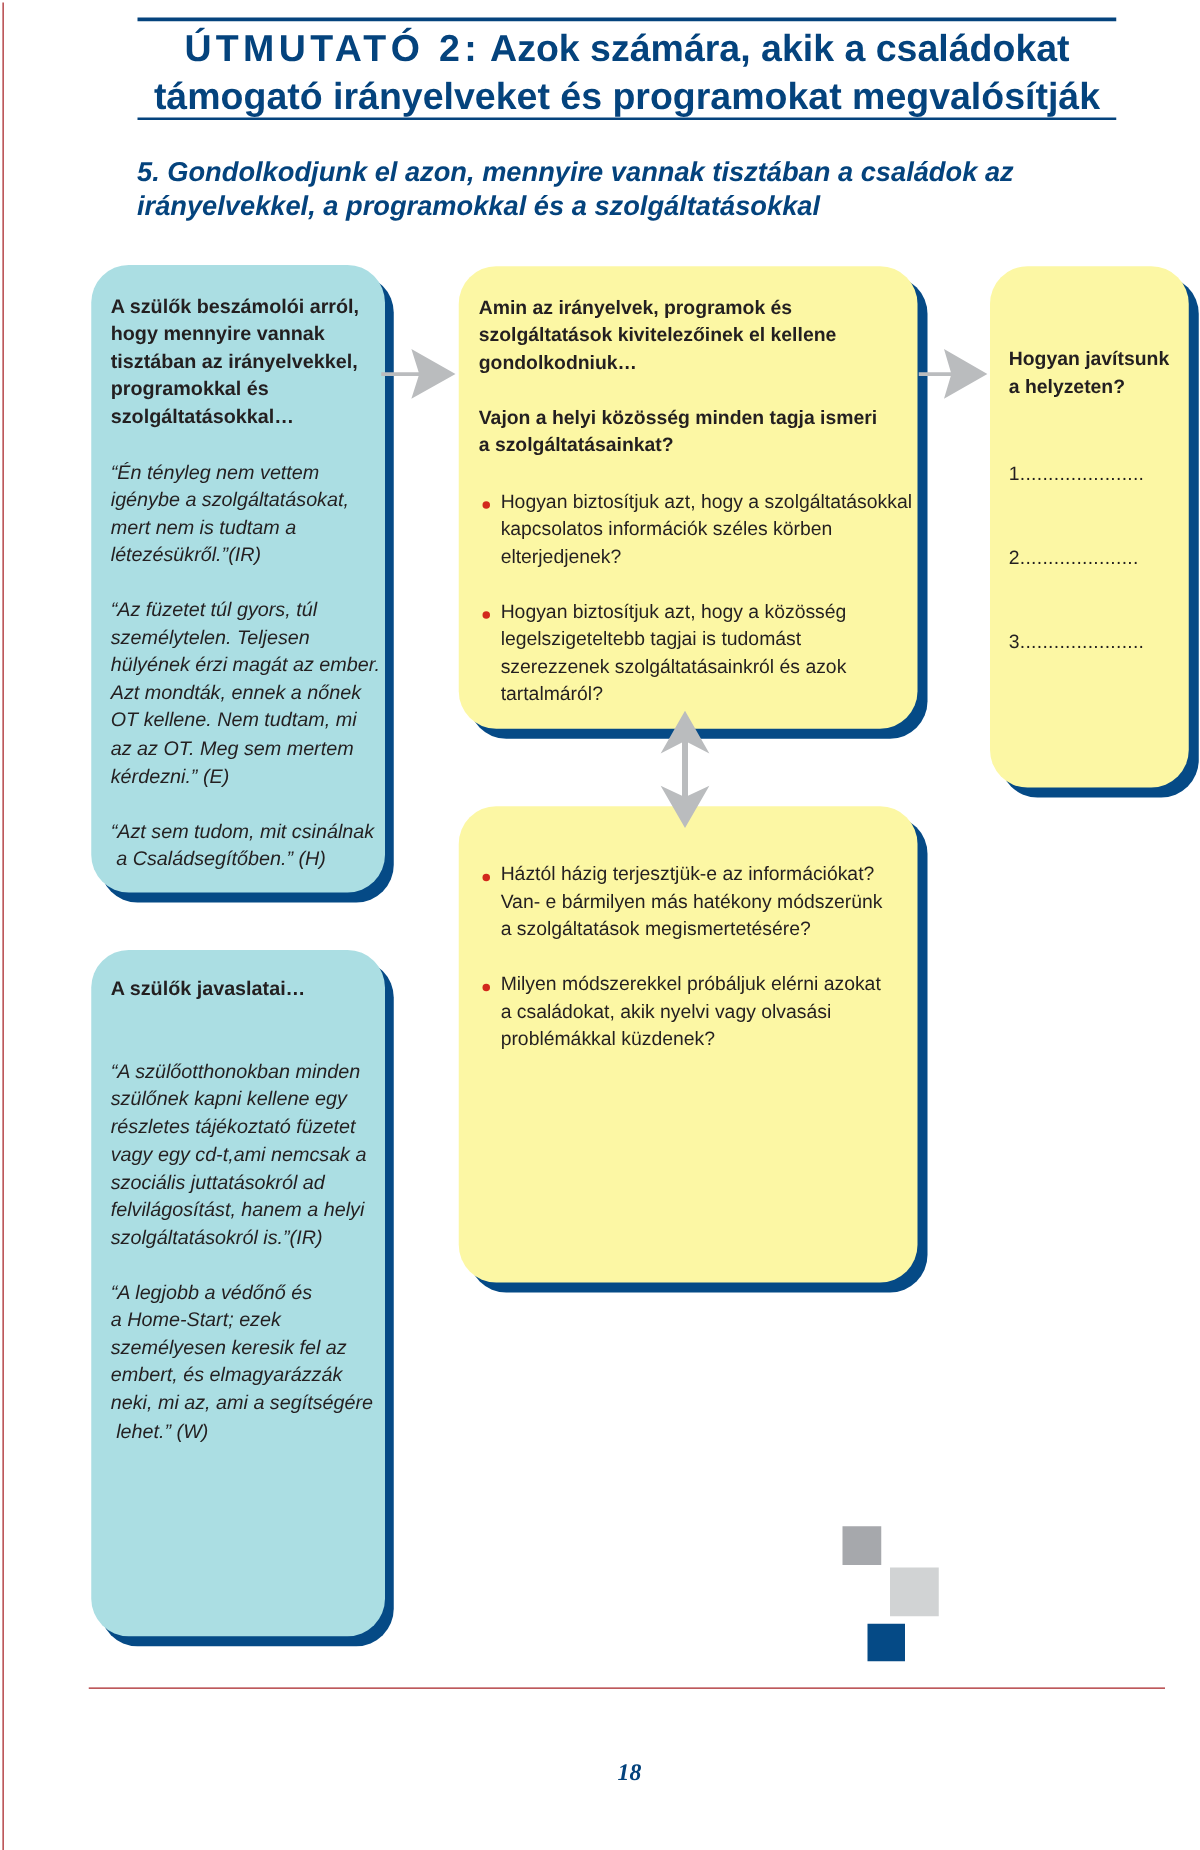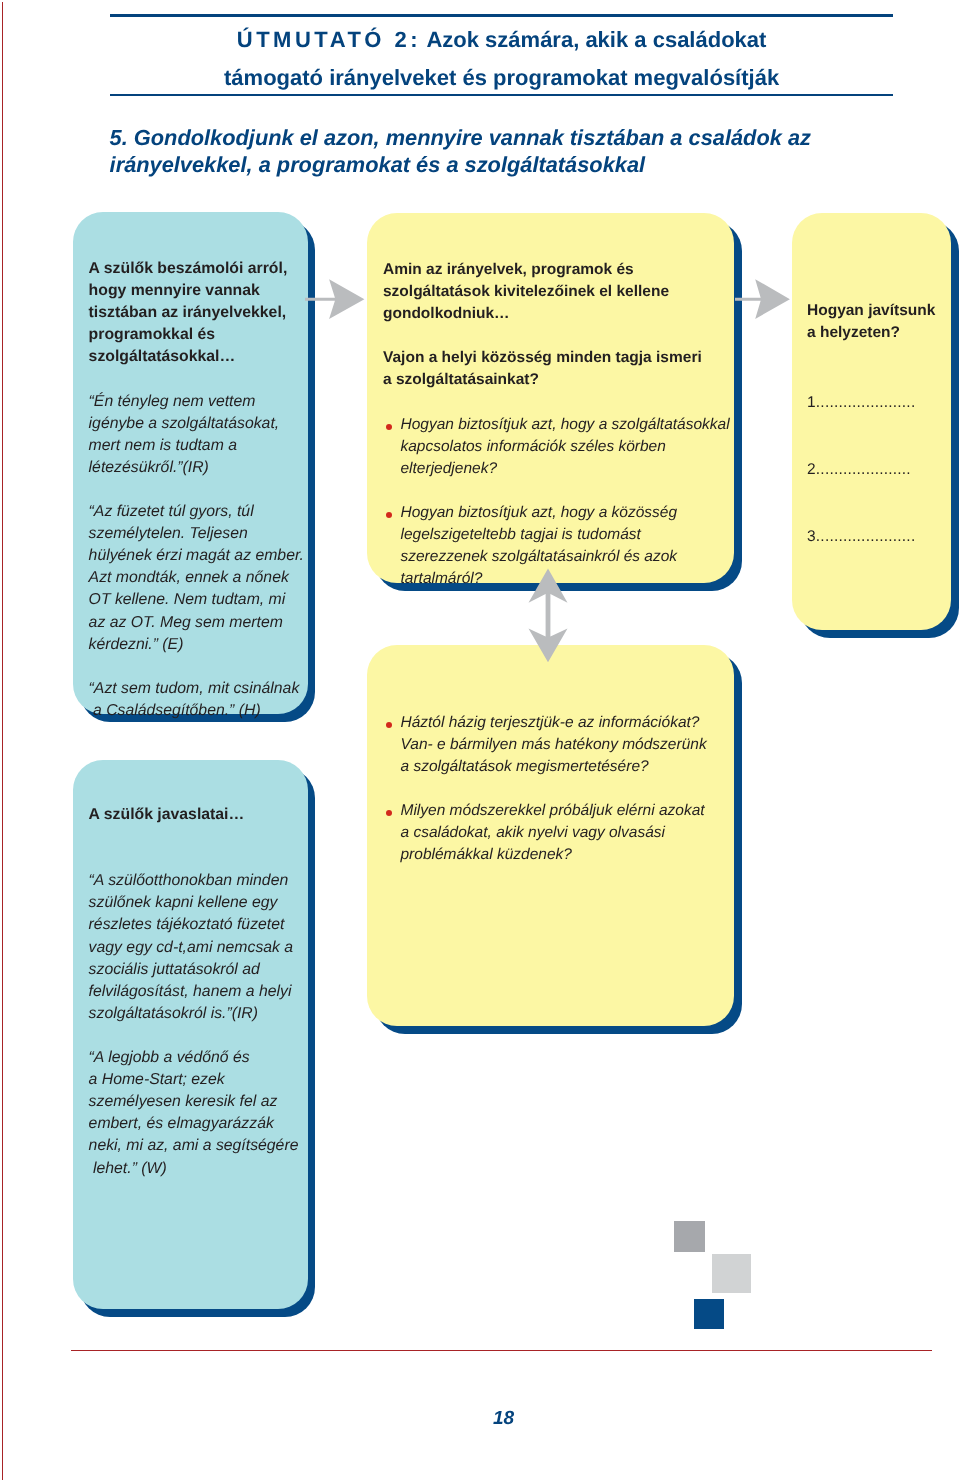--- a/index.html
+++ b/index.html
@@ -9,52 +9,52 @@
   .page{position:absolute;left:0;top:0;width:960px;height:1480px;background:#fff;}
 
   
   .rule-v-left{position:absolute;left:2.1px;top:2px;width:1.4px;height:1478px;background:#a82326;}
   .rule-h-bottom{position:absolute;left:70.7px;top:1349.7px;width:861.8px;height:1.4px;background:#a82326;}
 
   
   .rule-top{position:absolute;left:109.6px;top:14.3px;width:783.5px;height:2.9px;background:#04437d;}
   .rule-mid{position:absolute;left:109.6px;top:93.5px;width:783.4px;height:2.5px;background:#04437d;}
 
-  .title{position:absolute;color:#04437d;font-weight:bold;font-size:22px;
+  .title{position:absolute;color:#04437d;font-weight:bold;font-size:30px;
          line-height:36px;text-align:center;white-space:nowrap;width:784px;left:109.6px;}
   .t1{top:21.8px;}
   .t1 .sp{letter-spacing:3.5px;}
   .t2{top:60.2px;}
 
   .sect{position:absolute;left:109.6px;top:124px;width:784px;
         color:#04437d;font-weight:bold;font-style:italic;font-size:21.8px;line-height:27.2px;
         white-space:nowrap;}
 
   
   .box{position:absolute;}
   .box .sh{position:absolute;border-radius:30px;background:#054a86;z-index:0;}
   .box .bd{position:absolute;left:0;top:0;border-radius:30px;z-index:1;}
-  .box .ct{position:absolute;z-index:2;margin-top:23px;}
+  .box .ct{position:absolute;z-index:2;}
 
   .blue .bd{background:#abdee3;}
   .yellow .bd{background:#fcf7a4;}
 
   .hd{font-weight:bold;font-size:15.8px;line-height:22.1px;color:#231f20;white-space:pre;}
   .qt{font-style:italic;font-size:15.8px;line-height:22.1px;color:#231f20;white-space:pre;}
   .ylh{font-weight:bold;font-size:15.5px;line-height:22.1px;color:#231f20;white-space:pre;}
   .ylb{font-size:15.5px;line-height:22.1px;color:#231f20;white-space:pre;}
 
-  .bl{position:relative;padding-left:17.5px;font-style:italic;}
+  .bl{position:relative;padding-left:17.5px;}
   .bl:before{content:"";position:absolute;left:3px;top:10.2px;width:6px;height:6px;
              border-radius:50%;background:#d2291c;}
 
   
   .sq{position:absolute;}
   .pg{position:absolute;color:#04437d;font-weight:bold;font-style:italic;font-size:19px;
-      left:111.6px;top:1408px;width:784px;text-align:center;}
+      left:111.6px;top:1408px;width:784px;text-align:center;font-family:Liberation Serif, serif;}
 
   
   #bluebox1{left:72.6px;top:212px;}
   #bluebox1 .sh{left:7.6px;top:7.6px;width:235px;height:502px;}
   #bluebox1 .bd{width:235px;height:502px;}
   #bluebox1 .ct{left:16px;top:23px;}
 
   #bluebox2{left:72.6px;top:760px;}
   #bluebox2 .sh{left:7.6px;top:7.6px;width:235px;height:549px;}
   #bluebox2 .bd{width:235px;height:549px;}
@@ -98,21 +98,21 @@
   <div class="rule-v-left"></div>
   <div class="rule-h-bottom"></div>
   <div class="rule-top"></div>
   <div class="rule-mid"></div>
 
   <div class="title t1"><span class="sp">ÚTMUTATÓ 2:</span><span> Azok számára, akik a családokat</span></div>
   <div class="title t2">támogató irányelveket és programokat megvalósítják</div>
 
   <div class="sect">
     <div>5. Gondolkodjunk el azon, mennyire vannak tisztában a családok az</div>
-    <div>irányelvekkel, a programokat és a szolgáltatásokkal</div>
+    <div>irányelvekkel, a programokkal és a szolgáltatásokkal</div>
   </div>
 
   <div class="box blue" id="bluebox1">
     <div class="sh"></div>
     <div class="bd"></div>
     <div class="ct">
       <div class="hd">A szülők beszámolói arról,
 hogy mennyire vannak
 tisztában az irányelvekkel,
 programokkal és

